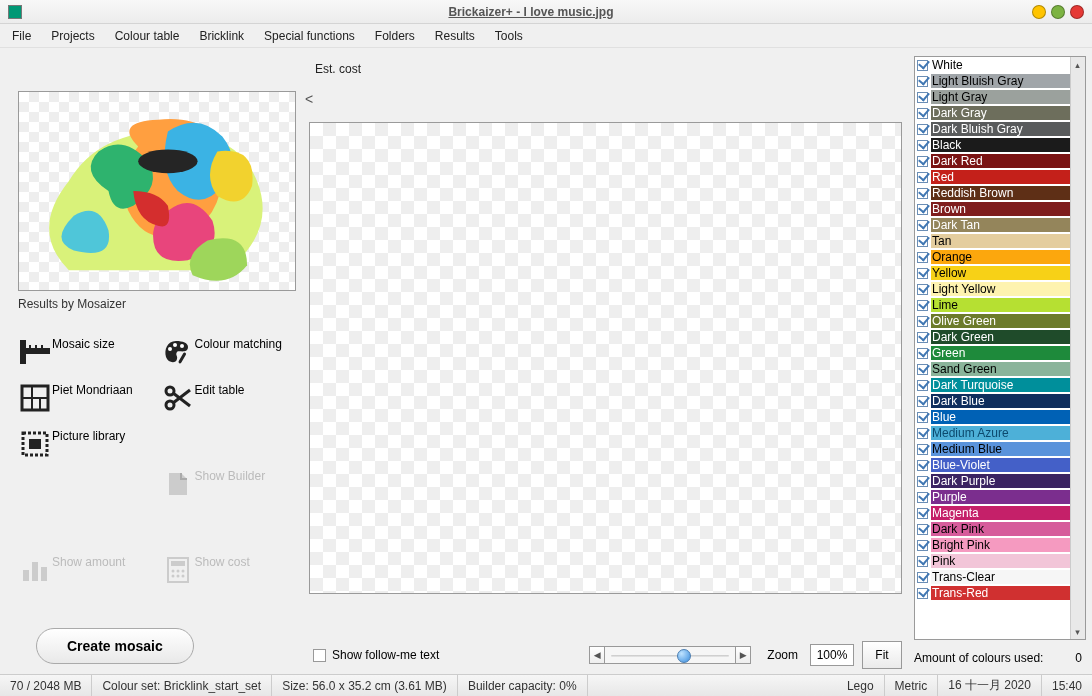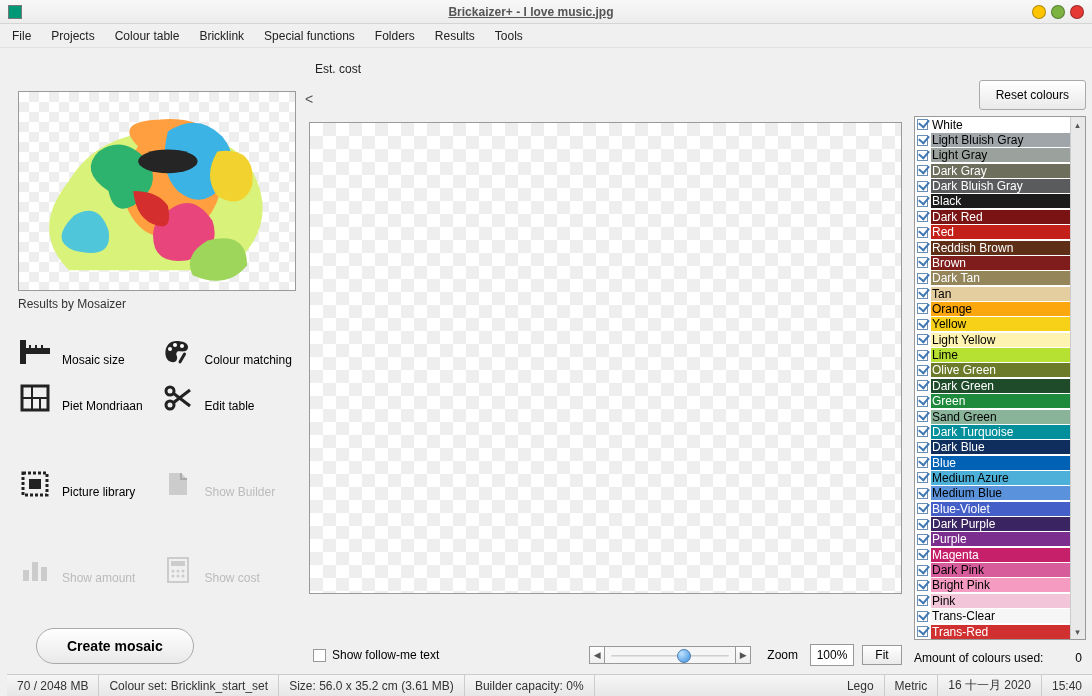--- a/index.html
+++ b/index.html
@@ -25,21 +25,21 @@
 .preview-wrap { position:relative; }
 .preview { width:278px; height:200px; border:1px solid #9a9a9a; background:
   linear-gradient(45deg,#eee 25%,transparent 25%,transparent 75%,#eee 75%),
   linear-gradient(45deg,#eee 25%,#fff 25%,#fff 75%,#eee 75%);
   background-size:20px 20px; background-position:0 0,10px 10px; margin-top:33px; position:relative; overflow:hidden; }
 .collapse-l { position:absolute; left:287px; top:33px; font-size:14px; color:#555; }
 .preview svg { width:100%; height:100%; }
 .powered { margin-top:6px; color:#333; font-size:12px; }
 
 .tools { margin-top:26px; display:grid; grid-template-columns:1fr 1fr; gap:16px 6px; }
-.tool { display:flex; align-items:flex-end; gap:10px; cursor:pointer; }
+.tool { display:flex; align-items:flex-start; cursor:pointer; }
 .tool.dis { color:#bbb; cursor:default;margin-top:40px; }
 .tool .t-icon { width:34px; height:30px; display:flex; align-items:center; justify-content:center; color:#222; }
 .tool.dis .t-icon { color:#bbb; }
 .tool span { font-size:12px; }
 
 .create-btn { margin-top:auto; margin-bottom:0; align-self:flex-start; padding:9px 30px; background:linear-gradient(#fff,#e9e9e9); border:1px solid #aaa; border-radius:20px; font-weight:bold; font-size:14px; cursor:pointer; margin-left:18px; }
 
 
 .center { flex:1; display:flex; flex-direction:column; padding:8px 8px 4px 2px;gap:40px; }
 .est-row { height:26px; display:flex; align-items:center; }
@@ -52,41 +52,41 @@
 .chk { width:13px; height:13px; border:1px solid #999; background:#fff; position:relative; }
 .followme { display:flex; align-items:center; gap:6px; margin-left:4px; }
 .spacer { flex:1; }
 .slider-wrap { display:flex; align-items:center; gap:0; }
 .slider-btn { width:16px; height:18px; border:1px solid #999; background:linear-gradient(#fff,#eee); display:flex; align-items:center; justify-content:center; font-size:9px; color:#555; }
 .slider-track { width:130px; height:18px; border-top:1px solid #999; border-bottom:1px solid #999; background:#f6f6f6; position:relative; }
 .slider-track::before { content:''; position:absolute; left:6px; right:6px; top:8px; height:2px; background:linear-gradient(#c7c7c7,#e9e9e9); border-radius:2px; }
 .slider-thumb { position:absolute; top:2px; left:55%; width:14px; height:14px; border-radius:50%; background:radial-gradient(circle at 30% 30%,#bfe3ff,#3a8dde); border:1px solid #4a7db1; }
 .zoom-lbl { margin:0 4px 0 8px; }
 .num-box { width:44px; height:22px; border:1px solid #999; background:#fff; display:flex; align-items:center; justify-content:center; }
-.fit-btn { width:40px; height:20px; border:1px solid #999; background:linear-gradient(#fff,#eaeaea); display:flex; align-items:center; justify-content:center; cursor:pointer; }
+.fit-btn { width:40px; height:28px; border:1px solid #999; background:linear-gradient(#fff,#eaeaea); display:flex; align-items:center; justify-content:center; cursor:pointer; }
 
 
 .right { width:182px; padding:8px 6px 4px 4px; display:flex; flex-direction:column; }
 .reset-row { height:30px; display:flex; justify-content:flex-end; margin-bottom:6px; margin-top:24px; }
 .reset-btn { padding:5px 16px; border:1px solid #aaa; border-radius:3px; background:linear-gradient(#fff,#eaeaea); cursor:pointer; }
 .colour-list { flex:1; border:1px solid #9a9a9a; background:#fff; overflow:hidden; display:flex; flex-direction:column; position:relative; }
 .scroll-ind { position:absolute; right:0; top:0; bottom:0; width:15px; background:#e9e9e9; border-left:1px solid #ccc; }
 .scroll-up,.scroll-dn { position:absolute; right:0; width:15px; height:15px; display:flex; align-items:center; justify-content:center; font-size:9px; color:#555; }
 .scroll-up { top:0; } .scroll-dn { bottom:0; }
 .colour-item { display:flex; align-items:center; height:16px; font-size:11px; padding:0 0 0 2px; margin-right:15px; }
 .colour-item .cchk { width:11px; height:11px; border:1px solid #6b8eb5; background:#fff; margin-right:3px; position:relative; }
 .colour-item .cchk::after { content:''; position:absolute; left:1px; top:-1px; width:8px; height:5px; border-left:2px solid #4077b3; border-bottom:2px solid #4077b3; transform:rotate(-50deg); }
 .colour-item .cname { flex:1; padding-left:1px; white-space:nowrap; overflow:hidden; }
 .dark-txt { color:#fff; }
 .amount-row { height:30px; display:flex; align-items:center; justify-content:flex-start; padding-top:6px; }
 .amount-row .lbl { flex:1; }
 .amount-row .val { width:20px; text-align:right; margin-right:4px;}
 
 
-.statusbar { position:absolute; bottom:0; left:7px; right:0; height:22px; background:linear-gradient(#f6f6f6,#e7e7e7); border-top:1px solid #ccc; display:flex; align-items:center; font-size:12px; color:#333; }
+.statusbar { position:absolute; bottom:0; left:0; right:0; height:22px; background:linear-gradient(#f6f6f6,#e7e7e7); border-top:1px solid #ccc; display:flex; align-items:center; font-size:12px; color:#333; }
 .sb-cell { padding:0 10px; border-right:1px solid #ccc; height:100%; display:flex; align-items:center; }
 .sb-spacer { flex:1; }
 </style>
 </head>
 <body>
 
 <div class="titlebar">
   <div class="app-icon"></div>
   <div class="titlebar-title">Brickaizer+  - I love music.jpg</div>
   <div class="win-buttons">
@@ -244,23 +244,20 @@
           </div>
         <div class="slider-btn">▶</div>
       </div>
       <span class="zoom-lbl">Zoom</span>
       <div class="num-box">100%</div>
       <div class="fit-btn">Fit</div>
     </div>
   </div>
 
   <div class="right">
-    <div class="reset-row">
-      <button class="reset-btn">Reset colours</button>
-    </div>
     <div class="colour-list" id="colour-list">
       <div class="scroll-ind">
         <div class="scroll-up">▴</div>
         <div class="scroll-dn">▾</div>
       </div>
     <div class="colour-item">
           <div class="cchk"></div>
           <div class="cname" style="background: rgb(255, 255, 255); color: rgb(0, 0, 0);">White</div>
         </div>
         <div class="colour-item">
@@ -346,21 +343,21 @@
         <div class="colour-item dark-txt">
           <div class="cchk"></div>
           <div class="cname" style="background: rgb(15, 46, 93); color: rgb(255, 255, 255);">Dark Blue</div>
         </div>
         <div class="colour-item dark-txt">
           <div class="cchk"></div>
           <div class="cname" style="background: rgb(0, 97, 181); color: rgb(255, 255, 255);">Blue</div>
         </div>
         <div class="colour-item">
           <div class="cchk"></div>
-          <div class="cname" style="background: rgb(77, 176, 216); color: #000000;">Medium Azure</div>
+          <div class="cname" style="background: rgb(77, 176, 216); color: #0c4a6e;">Medium Azure</div>
         </div>
         <div class="colour-item">
           <div class="cchk"></div>
           <div class="cname" style="background: rgb(90, 147, 219); color: rgb(0, 0, 0);">Medium Blue</div>
         </div>
         <div class="colour-item dark-txt">
           <div class="cchk"></div>
           <div class="cname" style="background: rgb(68, 96, 200); color: rgb(255, 255, 255);">Blue-Violet</div>
         </div>
         <div class="colour-item dark-txt">

